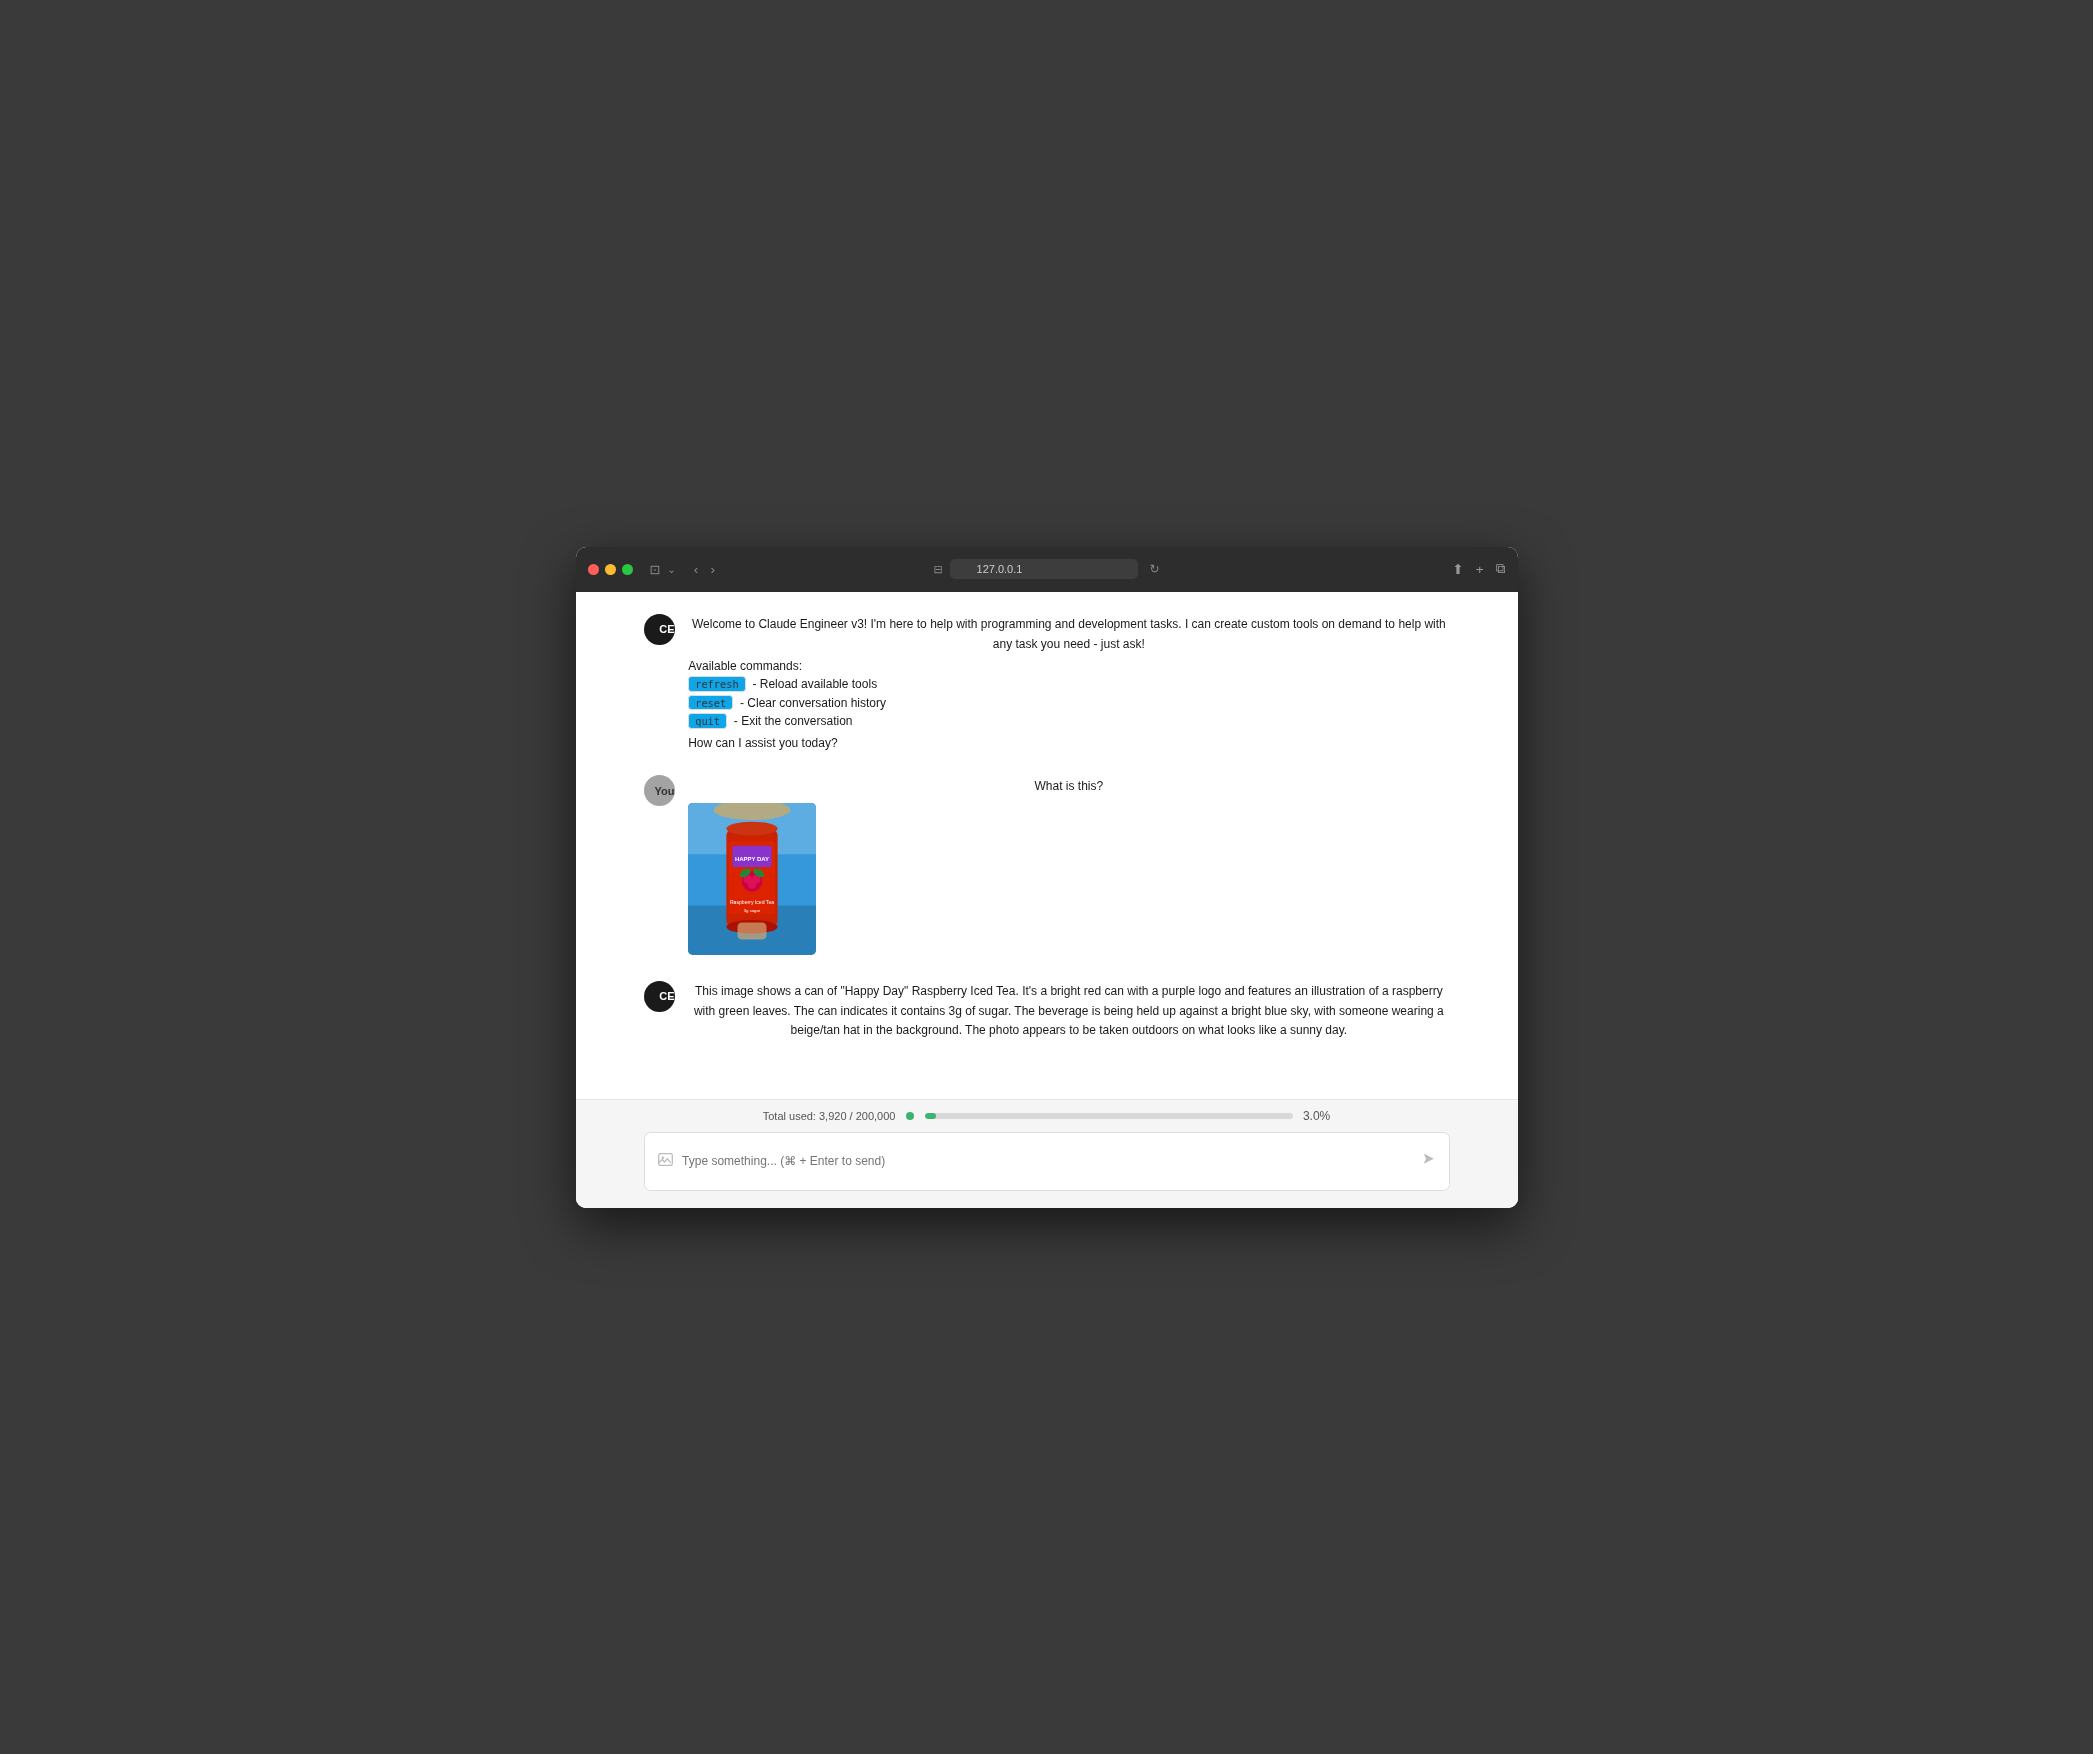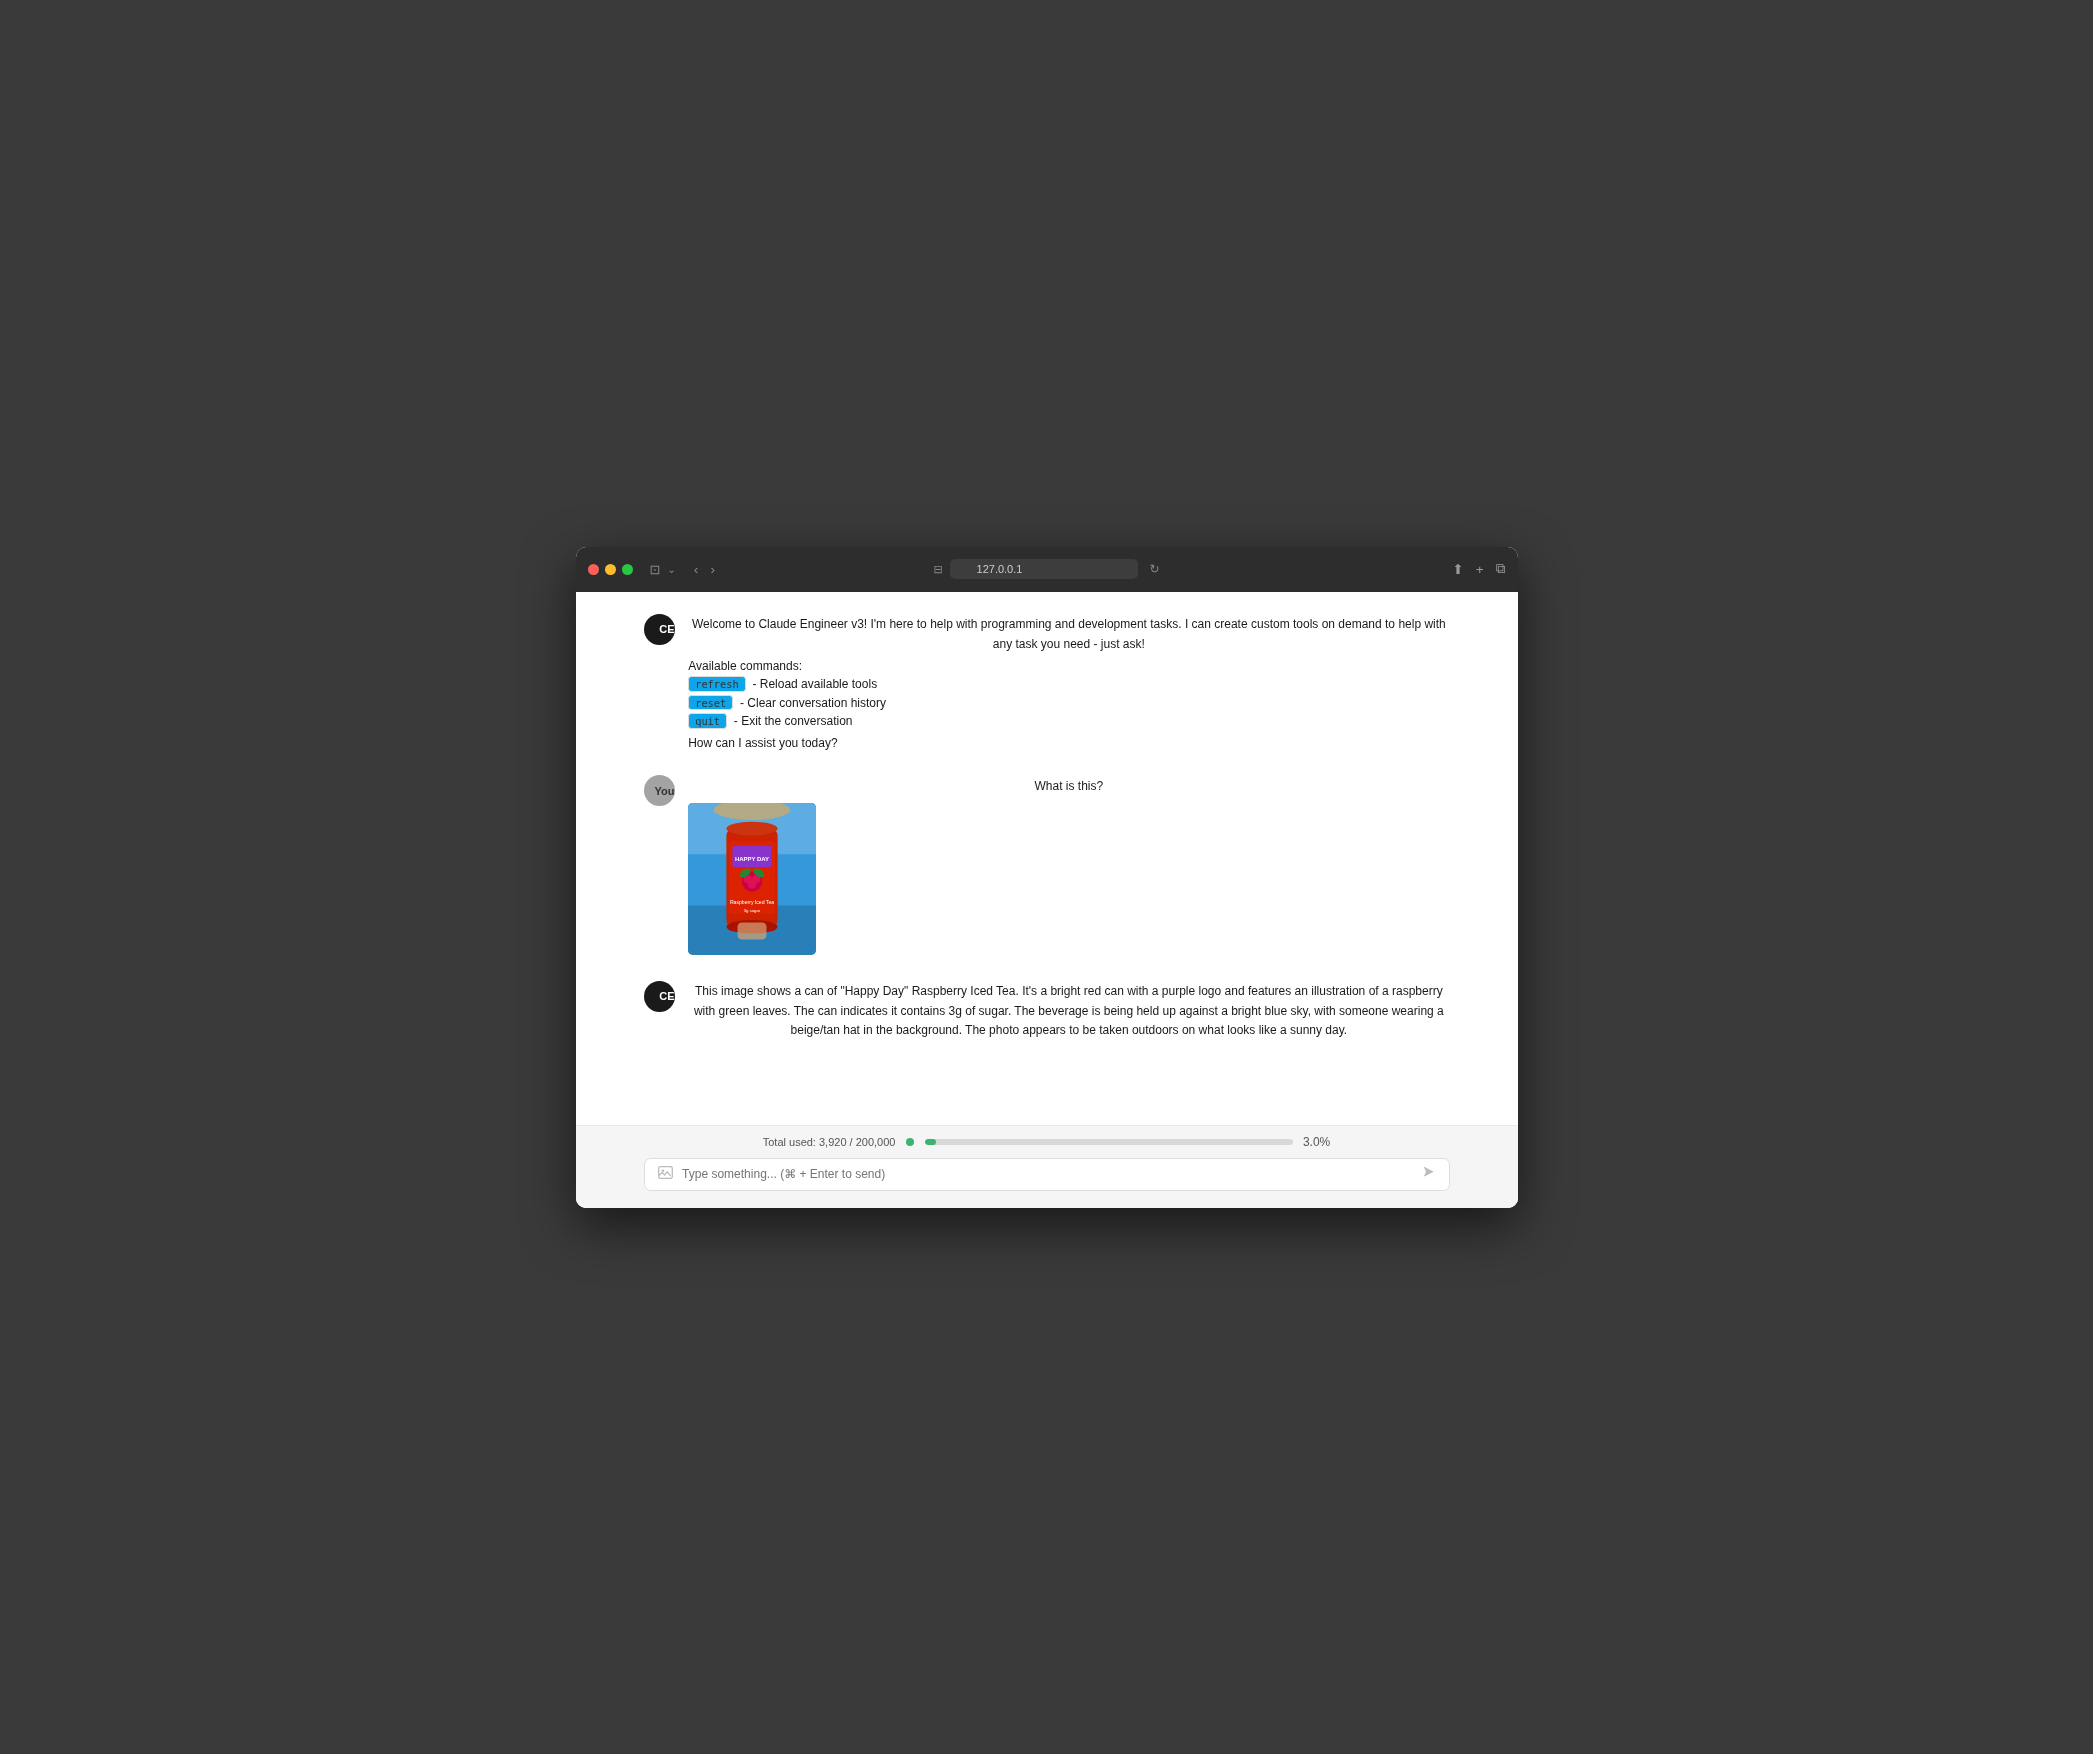--- a/index.html
+++ b/index.html
@@ -263,21 +263,21 @@
       display: flex;
       align-items: center;
     }
 
     .input-box {
       display: flex;
       align-items: center;
       background: #ffffff;
       border: 0.9px solid #ddd;
       border-radius: 6.8px;
-      padding: 5px 12px;
+      padding: 18px 12px;
       width: 100%;
       gap: 8.6px;
     }
 
     .input-image-icon {
       color: #aaa;
       font-size: 15.4px;
       cursor: pointer;
       flex-shrink: 0;
     }

